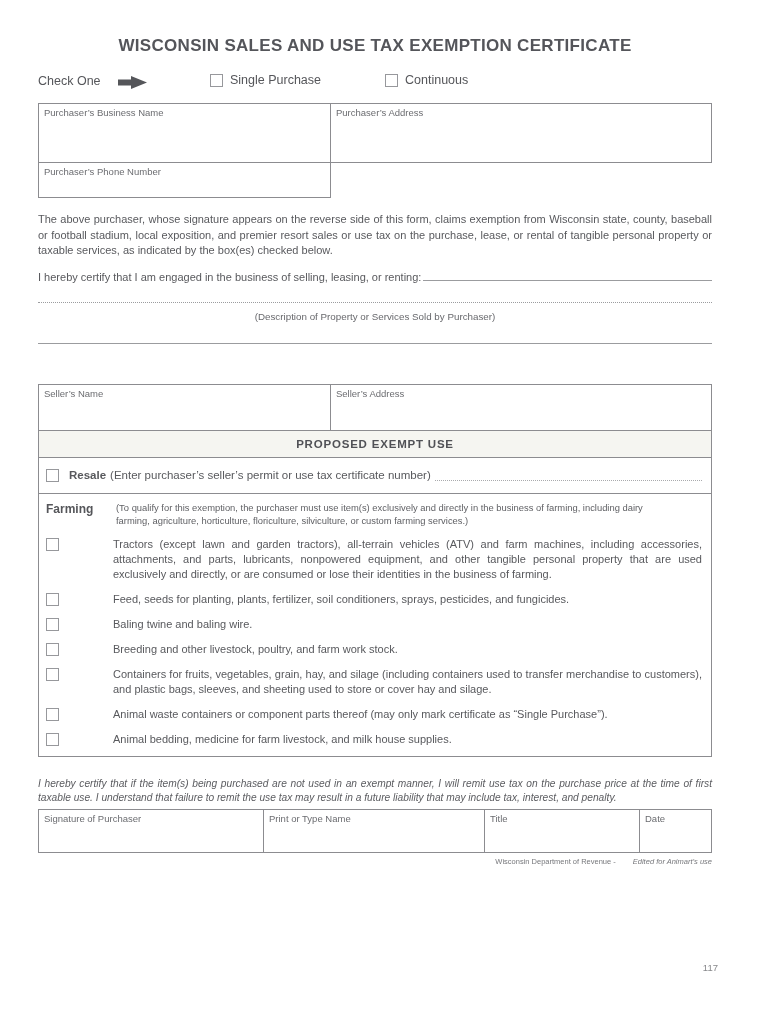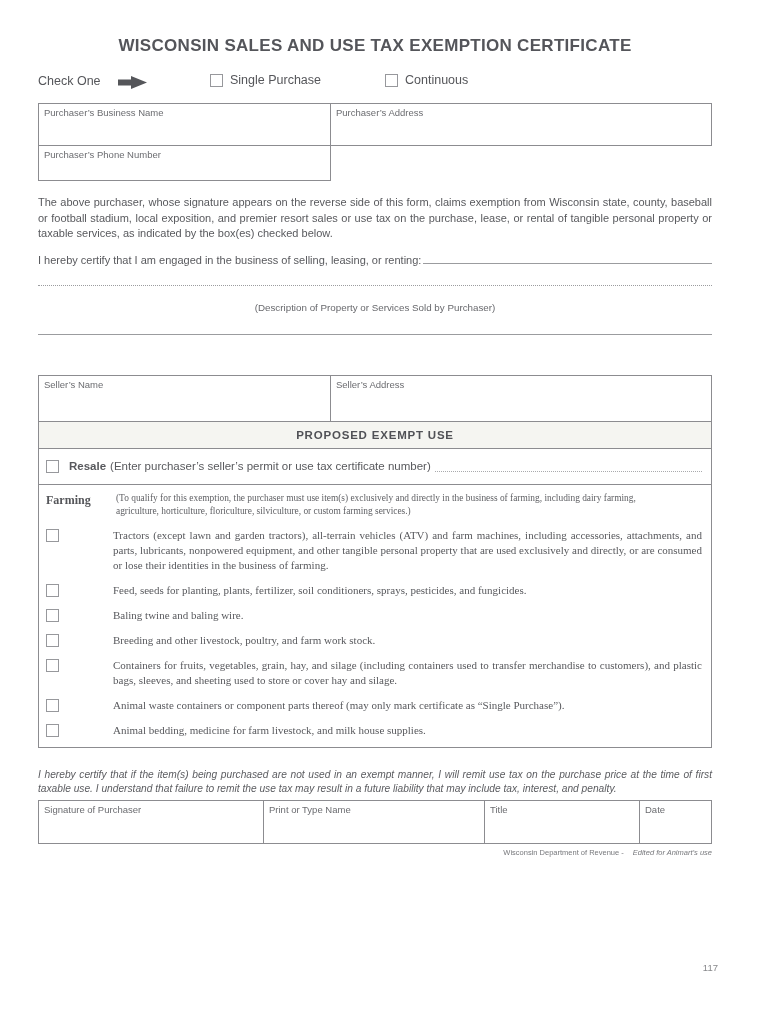--- a/index.html
+++ b/index.html
@@ -13,62 +13,62 @@
 
   .check-row{position:relative;height:18px;margin-top:17px;font-size:12.5px;color:#55565a;}
   .check-row .c1{position:absolute;left:0;top:1px;}
   .arrow{position:absolute;left:80px;top:3px;}
   .opt1{position:absolute;left:172px;top:0;display:flex;align-items:center;}
   .opt2{position:absolute;left:347px;top:0;display:flex;align-items:center;}
   .cb{width:13px;height:13px;border:1px solid #97989c;background:#fff;display:inline-block;flex:none;box-sizing:border-box;}
   .opt1 .cb,.opt2 .cb{margin-right:7px;}
 
   .lab{font-size:9.5px;color:#6b6c70;padding:3px 4px 0 5px;}
-  .p-row1{display:flex;border:1px solid #8c8c90;height:43px;margin-top:12px;box-sizing:border-box;}
+  .p-row1{display:flex;border:1px solid #8c8c90;height:60px;margin-top:12px;box-sizing:border-box;}
   .p-cell-name{width:292px;border-right:1px solid #8c8c90;box-sizing:border-box;}
   .p-cell-addr{flex:1;}
   .p-row2{width:293px;height:35px;border:1px solid #8c8c90;border-top:none;box-sizing:border-box;}
 
   .para{margin-top:14px;font-size:11px;line-height:15.5px;text-align:justify;color:#58595d;}
   .inline-line{display:flex;margin-top:12px;font-size:11px;align-items:flex-end;}
   .inline-line .txt{white-space:nowrap;}
   .fill{flex:1;border-bottom:1px solid #9b9c9f;margin-bottom:2px;margin-left:2px;}
   .dotted-rule{border-bottom:1px dotted #9b9c9f;height:0;margin-top:19px;}
-  .caption{text-align:center;font-size:9.8px;color:#68696d;margin-top:16px;}
+  .caption{text-align:center;font-size:9.8px;color:#68696d;margin-top:8px;}
   .solid-rule{border-bottom:1px solid #9b9c9f;height:0;margin-top:21px;}
   .gd-line{margin-top:19px;}
 
   .big-table{border:1px solid #8c8c90;margin-top:40px;box-sizing:border-box;}
   .s-row{display:flex;height:46px;border-bottom:1px solid #8c8c90;box-sizing:border-box;}
   .s-name{width:292px;border-right:1px solid #8c8c90;box-sizing:border-box;}
   .s-addr{flex:1;}
   .peu-bar{height:27px;background:#f5f5f1;border-bottom:1px solid #8c8c90;display:flex;align-items:center;justify-content:center;
            font-size:11.5px;font-weight:bold;letter-spacing:.8px;color:#505156;box-sizing:border-box;}
   .resale-row{display:flex;align-items:center;height:36px;border-bottom:1px solid #8c8c90;padding:0 9px 0 7px;font-size:11.5px;box-sizing:border-box;}
   .resale-row .cb{margin-right:10px;}
   .resale-row b{margin-right:4px;}
   .dot-fill{flex:1;border-bottom:1px dotted #a9aaad;margin:0 0 1px 4px;height:12px;}
 
-  .farm{padding:7px 7px 9px 7px;font-family:Liberation Serif, serif;}
+  .farm{padding:7px 7px 9px 7px;}
   .farm-head{display:flex;align-items:flex-start;}
   .farm-label{font-size:12px;font-weight:bold;color:#55565a;width:70px;flex:none;padding-top:1px;}
   .farm-qual{font-size:9.4px;line-height:13px;color:#606165;max-width:556px;}
   .item{display:flex;margin-top:10px;gap:43px;}
   .item .cb{margin:1px 11px 0 0;}
   .item .itxt{flex:1;font-size:11px;line-height:15px;text-align:justify;color:#58595d;padding-right:2px;}
 
   .cert{margin-top:20px;font-size:10.2px;line-height:14.5px;font-style:italic;text-align:justify;color:#5b5c60;}
   .sig-table{display:flex;border:1px solid #8c8c90;height:44px;margin-top:3px;box-sizing:border-box;}
   .sig-c{border-right:1px solid #8c8c90;box-sizing:border-box;}
   .sig-c:last-child{border-right:none;}
   .sc1{width:225px;}.sc2{width:221px;}.sc3{width:155px;}.sc4{flex:1;}
 
   .footer{text-align:right;margin-top:4px;font-size:7.5px;color:#77787c;}
   .footer .it{font-style:italic;margin-left:3px;}
-  .footer .src{margin-right:6px;}
+  .footer .src{margin-right:14px;}
   .pagenum{position:absolute;right:52px;top:962px;font-size:9.5px;color:#87888b;}
 </style>
 </head>
 <body>
 
 <div class="form">
 
   <div class="title">WISCONSIN SALES AND USE TAX EXEMPTION CERTIFICATE</div>
 
   <div class="check-row">

